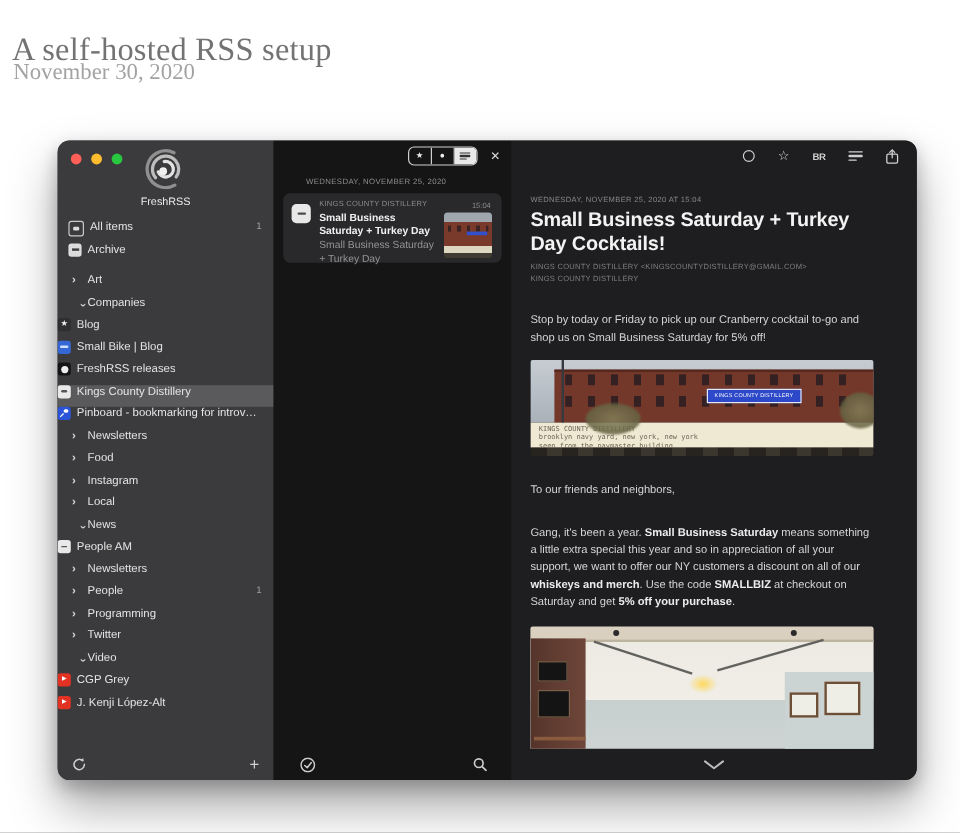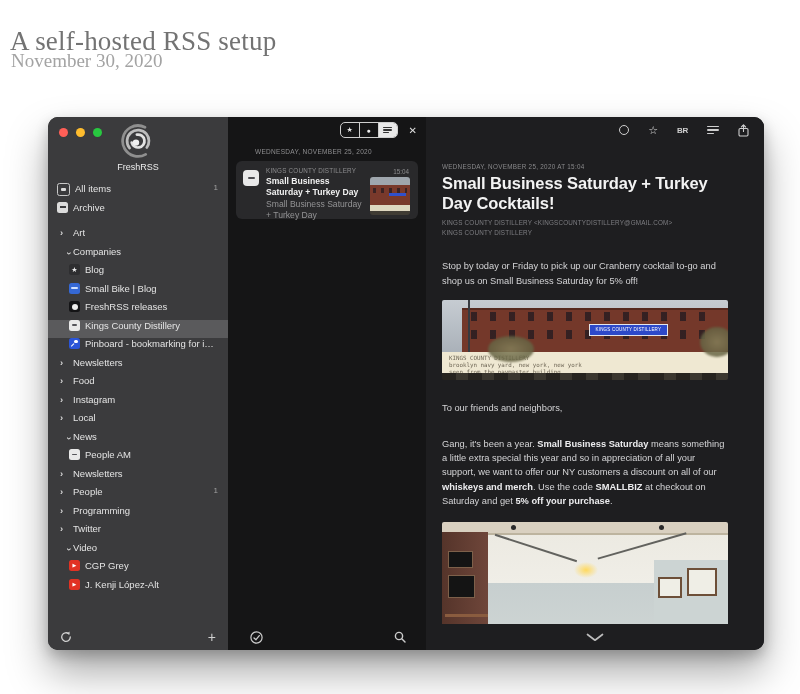--- a/index.html
+++ b/index.html
@@ -14,21 +14,21 @@
   .sidebar{width:180px;flex:none;background:#3b3b3d;position:relative}
   .traffic{position:absolute;left:11px;top:11px;display:flex;gap:8px}
   .tl{width:9px;height:9px;border-radius:50%}
   .tl.red{background:#ff5f57}.tl.yel{background:#febc2e}.tl.grn{background:#28c840}
   .logo-wrap{padding-top:7px;text-align:center}
   .logo-label{font-size:9px;color:#ececec;margin-top:0}
   .slist{margin-top:11px}
   .srow{height:18.5px;display:flex;padding-right:10px;font-size:9.5px;color:#e4e4e4;position:relative}
   .srow.special{padding-left:9px}
   .srow.folder{padding-left:12px}
-  .srow.feed{padding-left:21px}
+  .srow.feed{}
   .srow.sel{background:#5a5a5c}
   .chev{width:10px;font-size:9.5px;color:#d8d8d8;display:inline-block;margin-right:3px;font-weight:700;transform-origin:45% 55%}
   .folder.open .chev{transform:rotate(90deg)}
   .slabel{white-space:nowrap;overflow:hidden;text-overflow:ellipsis}
   .scount{margin-left:auto;font-size:8px;color:#a0a0a0}
   .gap{height:7px}
   .fic{width:11px;height:11px;border-radius:2.5px;margin-right:5px;flex:none;display:flex;align-items:center;justify-content:center;position:relative;font-size:7px;line-height:1;overflow:hidden}
   .ic-allitems{border:1px solid #c9c9c9}
   .ic-allitems::after{content:"";width:5px;height:3.5px;background:#dcdcdc;border-radius:1px}
   .ic-archive{background:#dcdcdc}

